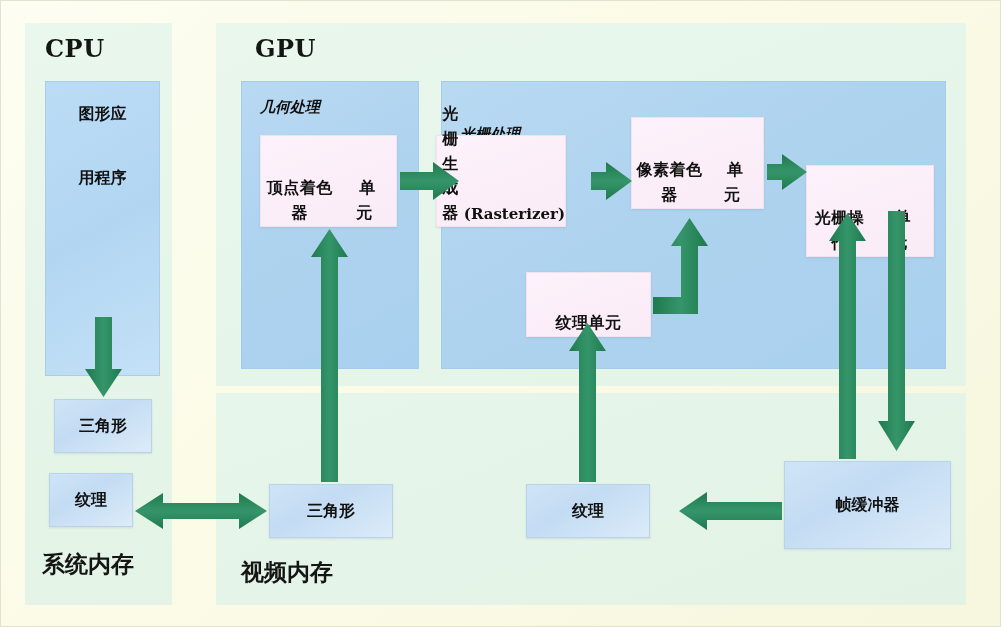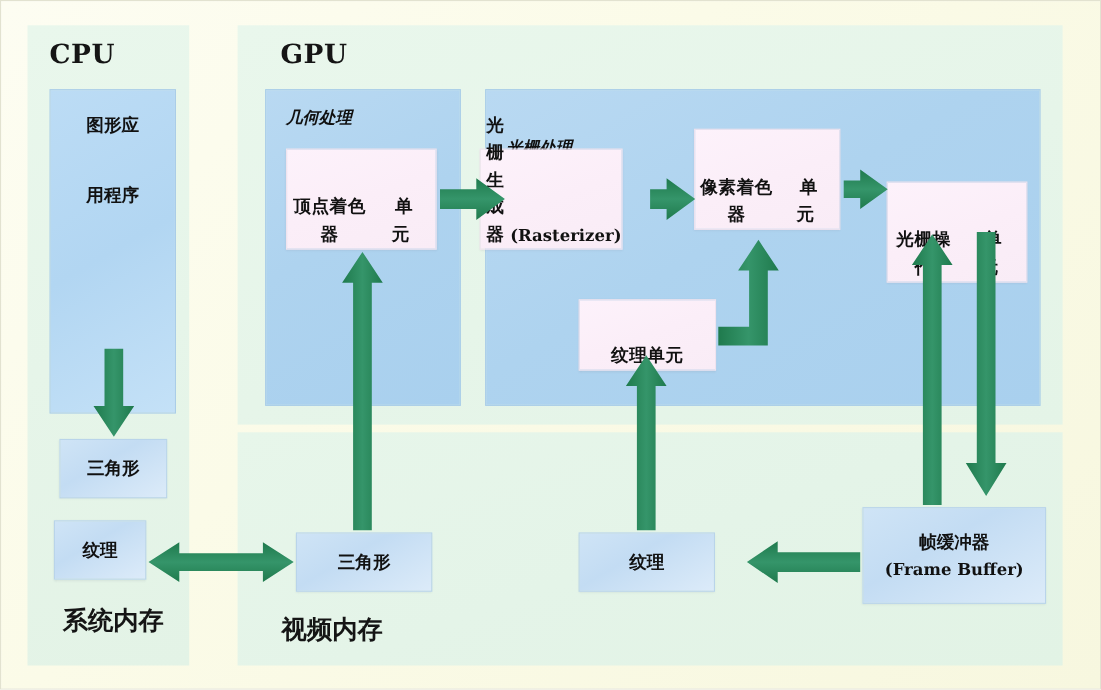--- a/index.html
+++ b/index.html
@@ -21,21 +21,20 @@
     background:linear-gradient(160deg,#e7f6ea 0%,#e4f4e8 50%,#e2f3e5 100%);
   }
   .region-label{
     position:absolute;color:#151515;font-weight:700;
     font-family:"DejaVu Serif","Liberation Serif",serif;
     letter-spacing:.5px;white-space:nowrap;
   }
   .zh-label{
     position:absolute;color:#151515;font-weight:700;white-space:nowrap;
     font-family:"DejaVu Sans","Liberation Sans",sans-serif;
-    margin-left:15px;
   }
   
   .groupbox{
     position:absolute;box-sizing:border-box;
     background:linear-gradient(150deg,#b9d9f2 0%,#aed3ef 45%,#a9d0ee 100%);
     border:1px solid #a7cce8;
   }
   .group-title{
     position:absolute;font-weight:700;color:#101010;font-size:15px;
     font-style:italic;white-space:nowrap;
@@ -136,21 +135,20 @@
   <div class="bluebox" style="left:268px;top:483px;width:124px;height:54px;">
     <div class="l1">三角形</div>
   </div>
 
   <div class="bluebox" style="left:525px;top:483px;width:124px;height:54px;">
     <div class="l1">纹理</div>
   </div>
 
   <div class="bluebox" style="left:783px;top:460px;width:167px;height:88px;">
     <div class="l1">帧缓冲器</div>
-    <div class="en">(Frame Buffer)</div>
   </div>
 
   <svg class="arrows" viewBox="0 0 1001 627">
     <defs>
       <linearGradient id="gw" x1="0" y1="0" x2="1" y2="0">
         <stop offset="0" stop-color="#1f7a4d"></stop>
           <stop offset="0.5" stop-color="#35956a"></stop>
           <stop offset="1" stop-color="#1f7a4d"></stop>
       </linearGradient>
       <linearGradient id="gh" x1="0" y1="0" x2="0" y2="1">

